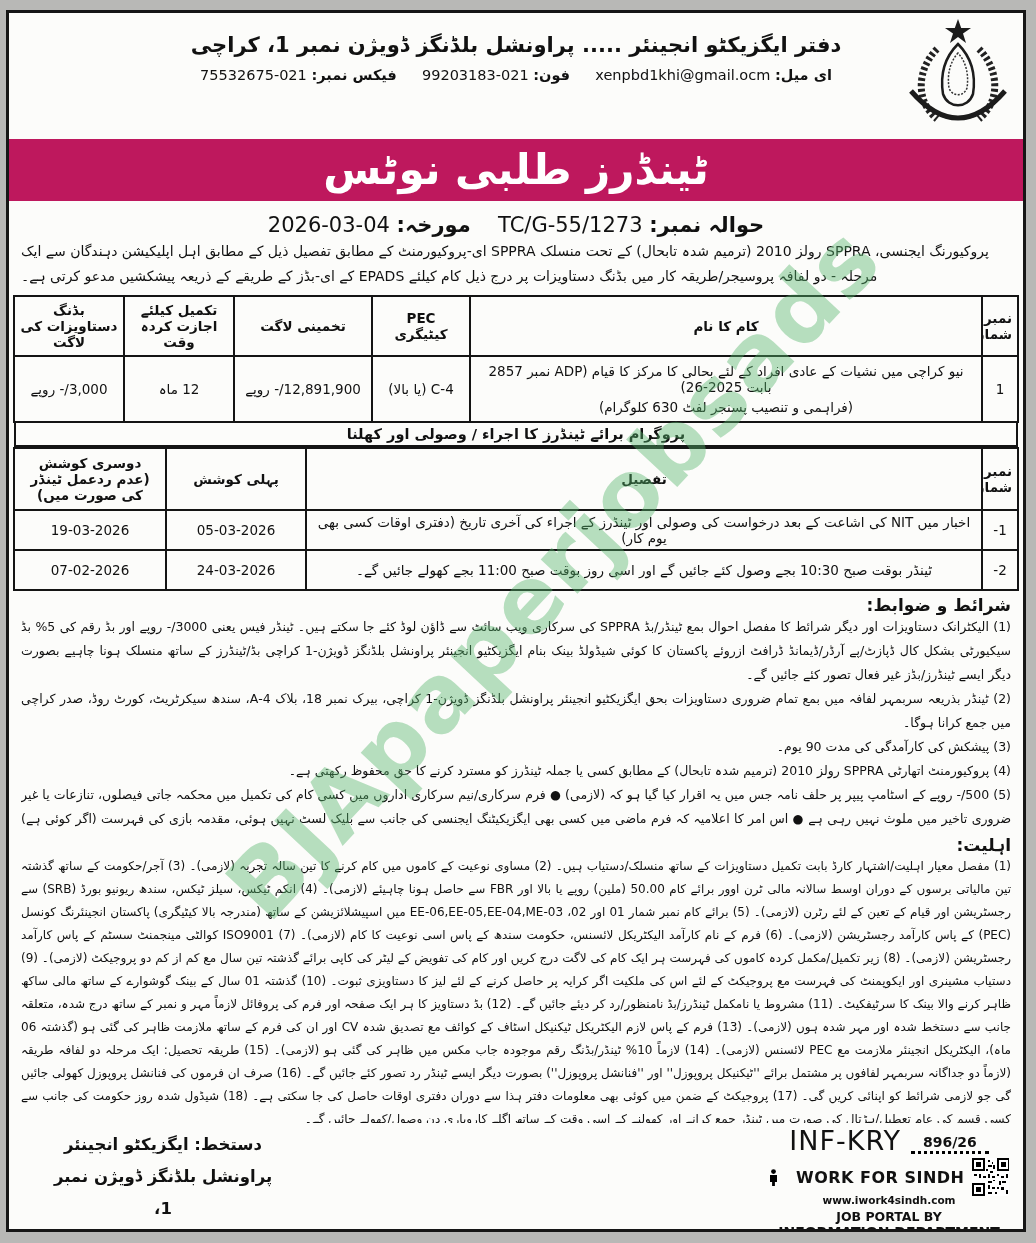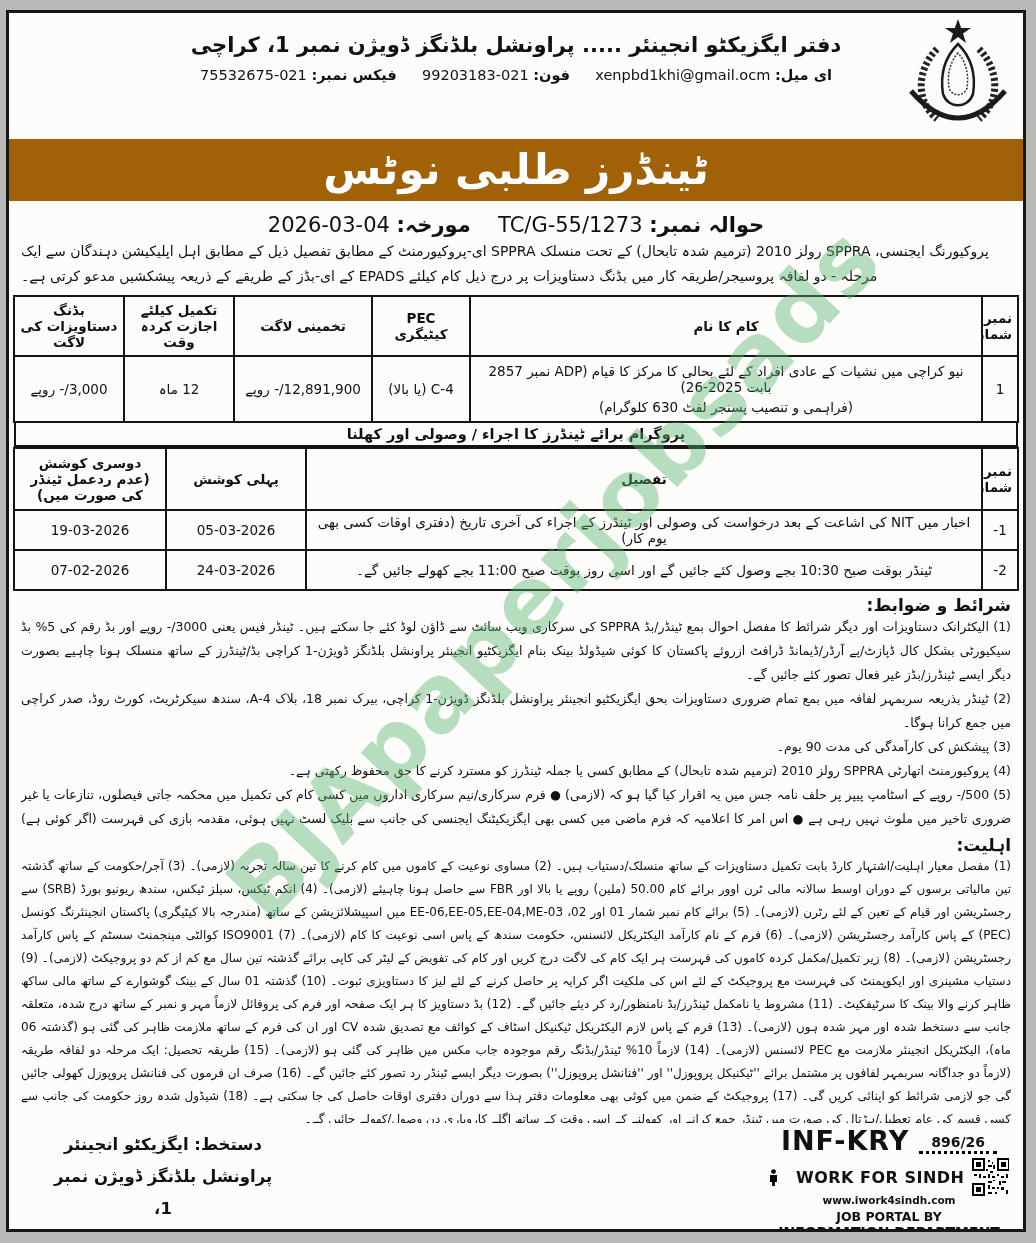--- a/index.html
+++ b/index.html
@@ -14,21 +14,21 @@
   }
   
   .header{position:relative;height:126px;}
   .crest{position:absolute;right:10px;top:4px;}
   .h-line1{padding-top:20px;text-align:center;font-size:21px;font-weight:bold;direction:rtl;}
   .h-line2{padding-top:8px;text-align:center;font-size:19px;font-weight:bold;direction:rtl;}
   .h-line3{padding-top:10px;text-align:center;font-size:14.5px;direction:rtl;}
   .h-line3 b{font-weight:bold;}
   .h-line3 .sep{display:inline-block;width:16px;}
   
-  .banner{background:#a16207;height:62px;display:flex;align-items:center;justify-content:center;}
+  .banner{background:#be185d;height:62px;display:flex;align-items:center;justify-content:center;}
   .banner span{color:#ffffff;font-size:42px;font-weight:bold;direction:rtl;line-height:1;}
   
   .ref{height:24px;text-align:center;font-size:21px;direction:rtl;padding-top:12px;}
   .ref b{font-weight:bold;}
   .ref .gap{display:inline-block;width:14px;}
   
   .intro{direction:rtl;text-align:left;font-size:14px;line-height:25px;margin:2px 12px 2px 12px;height:54px;overflow:hidden;}
   
   table{border-collapse:collapse;width:1004px;margin:2px auto 0 auto;direction:rtl;table-layout:fixed;}
   td,th{border:2px solid #141414;padding:3px 5px;font-size:13.5px;text-align:center;vertical-align:middle;overflow:hidden;}
@@ -50,21 +50,21 @@
   .sec-heading{font-size:17px;font-weight:bold;}
   .terms-body{height:216px;overflow:hidden;}
   .term-item{font-size:12.5px;line-height:24px;text-align:justify;}
   .elig-body{height:268px;overflow:hidden;}
   .elig-text{font-size:12px;line-height:23px;text-align:justify;}
   
   .footer{position:relative;height:110px;margin-top:4px;}
   .sig{position:absolute;left:34px;top:2px;width:240px;text-align:center;direction:rtl;font-weight:bold;font-size:16.5px;line-height:32px;}
   .inf{position:absolute;right:14px;top:0;width:240px;text-align:center;}
   .inf-top{display:flex;justify-content:center;align-items:flex-end;gap:10px;}
-  .inf-kry{font-size:27px;font-weight:700;letter-spacing:1px;line-height:1;}
+  .inf-kry{font-size:27px;font-weight:400;letter-spacing:1px;line-height:1;}
   .inf-num{font-size:14px;font-weight:bold;border-bottom:3px dotted #000;padding:0 12px 1px 12px;line-height:1.1;}
   .wfs-row{display:flex;align-items:center;justify-content:center;gap:7px;margin-top:4px;}
   .wfs{font-size:16px;font-weight:800;letter-spacing:0.5px;white-space:nowrap;display:flex;align-items:center;gap:18px;}
   .site{font-size:10.5px;font-weight:bold;margin-top:-2px;}
   .job1{font-size:12.5px;font-weight:bold;margin-top:3px;}
   .job2{font-size:14px;font-weight:800;}
   
   .watermark{
     position:absolute;left:545px;top:560px;z-index:6;
     transform:translate(-50%,-50%) rotate(-47deg);

